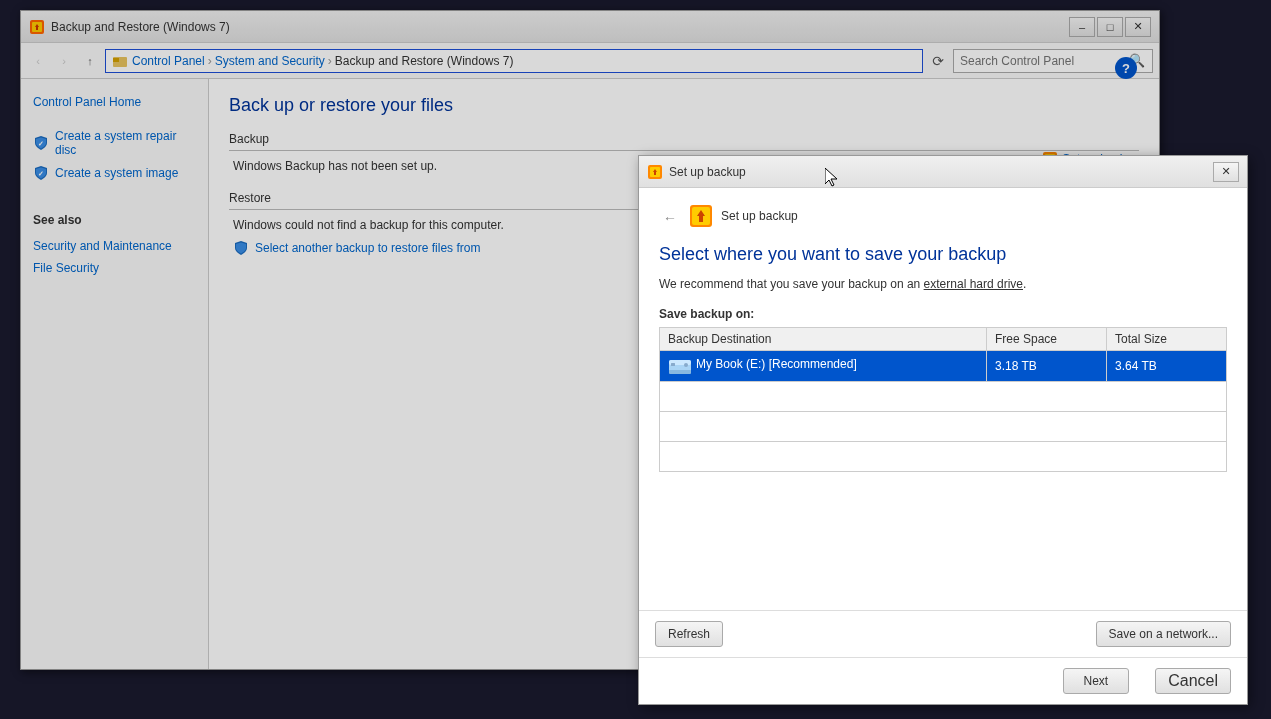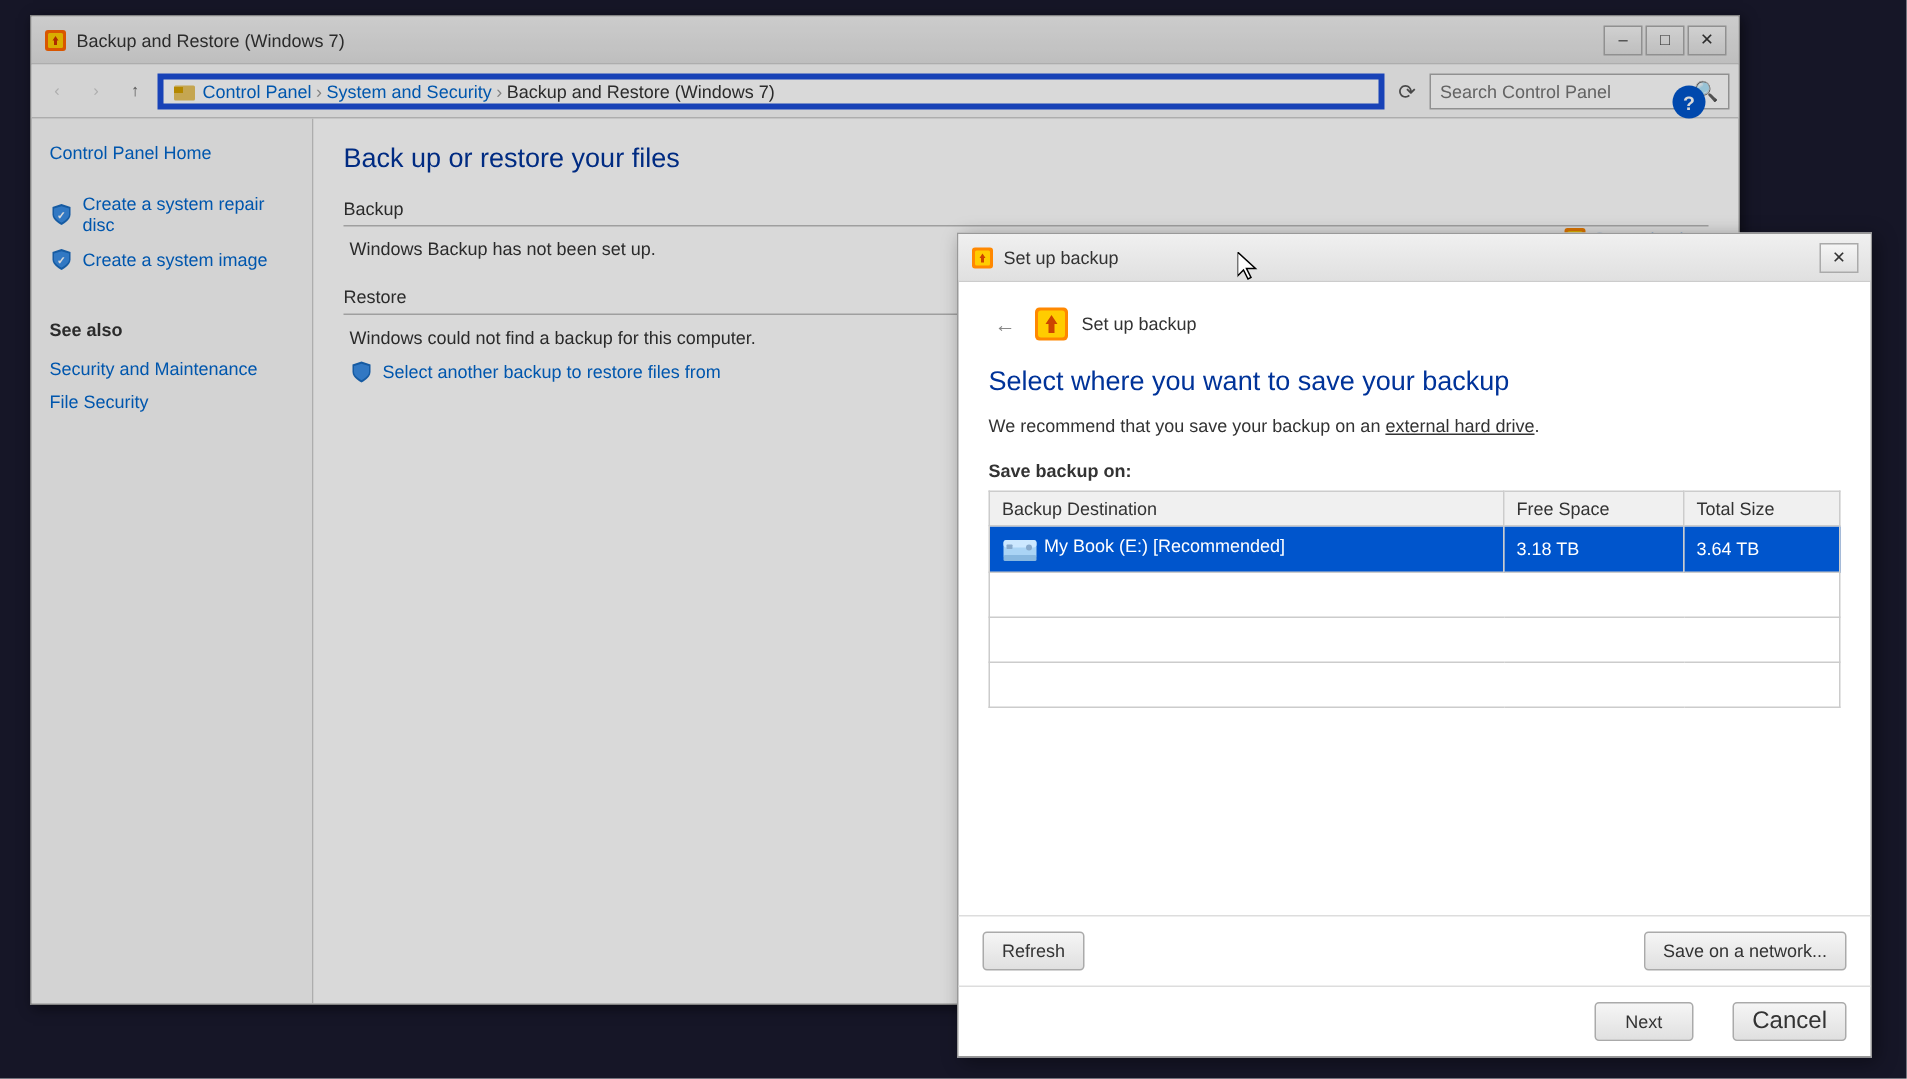--- a/index.html
+++ b/index.html
@@ -89,21 +89,21 @@
       justify-content: center;
       font-size: 11px;
       color: #666;
       border-radius: 3px;
     }
     .nav-btn.disabled { color: #ccc; cursor: default; }
     .address-path {
       flex: 1;
       height: 24px;
       background: white;
-      border: 4px solid #1d4ed8;
+      border: 1px solid #1d4ed8;
       display: flex;
       align-items: center;
       padding: 0 6px;
       font-size: 12px;
       color: #333;
     }
     .path-sep { color: #999; margin: 0 3px; }
     .search-box {
       width: 200px;
       height: 24px;
@@ -599,21 +599,21 @@
         <span style="text-decoration:underline;">external hard drive</span><span>.</span>
       </p>
 
       <p class="save-backup-label">Save backup on:</p>
 
       <table class="backup-table">
         <thead>
           <tr>
             <th>Backup Destination</th>
             <th style="width:120px;">Free Space</th>
-            <th style="width:104px;">Total Size</th>
+            <th style="width:120px;">Total Size</th>
           </tr>
         </thead>
         <tbody>
           <tr class="selected">
             <td>
               <div class="drive-cell">
                 <svg class="hdd-svg" viewBox="0 0 24 18">
                   <rect x="1" y="3" width="22" height="12" rx="2" fill="#aad4f5"></rect>
                   <rect x="1" y="3" width="22" height="5" rx="2" fill="#cce8ff"></rect>
                   <rect x="3" y="6" width="4" height="3" rx="0.5" fill="#88aacc"></rect>

